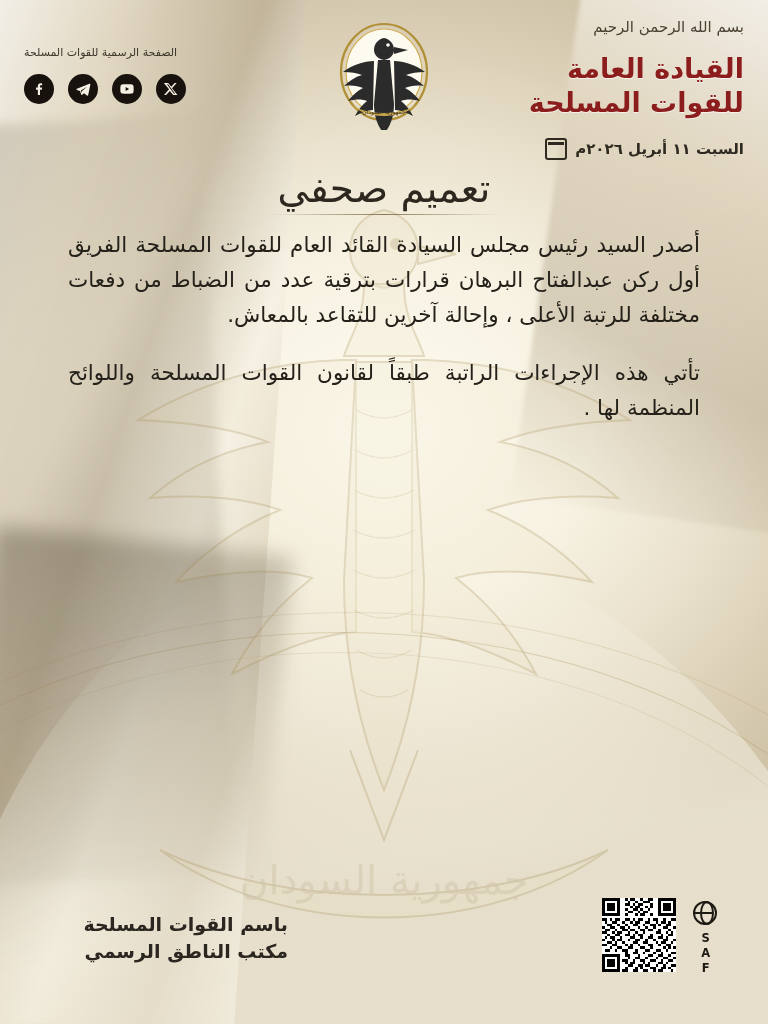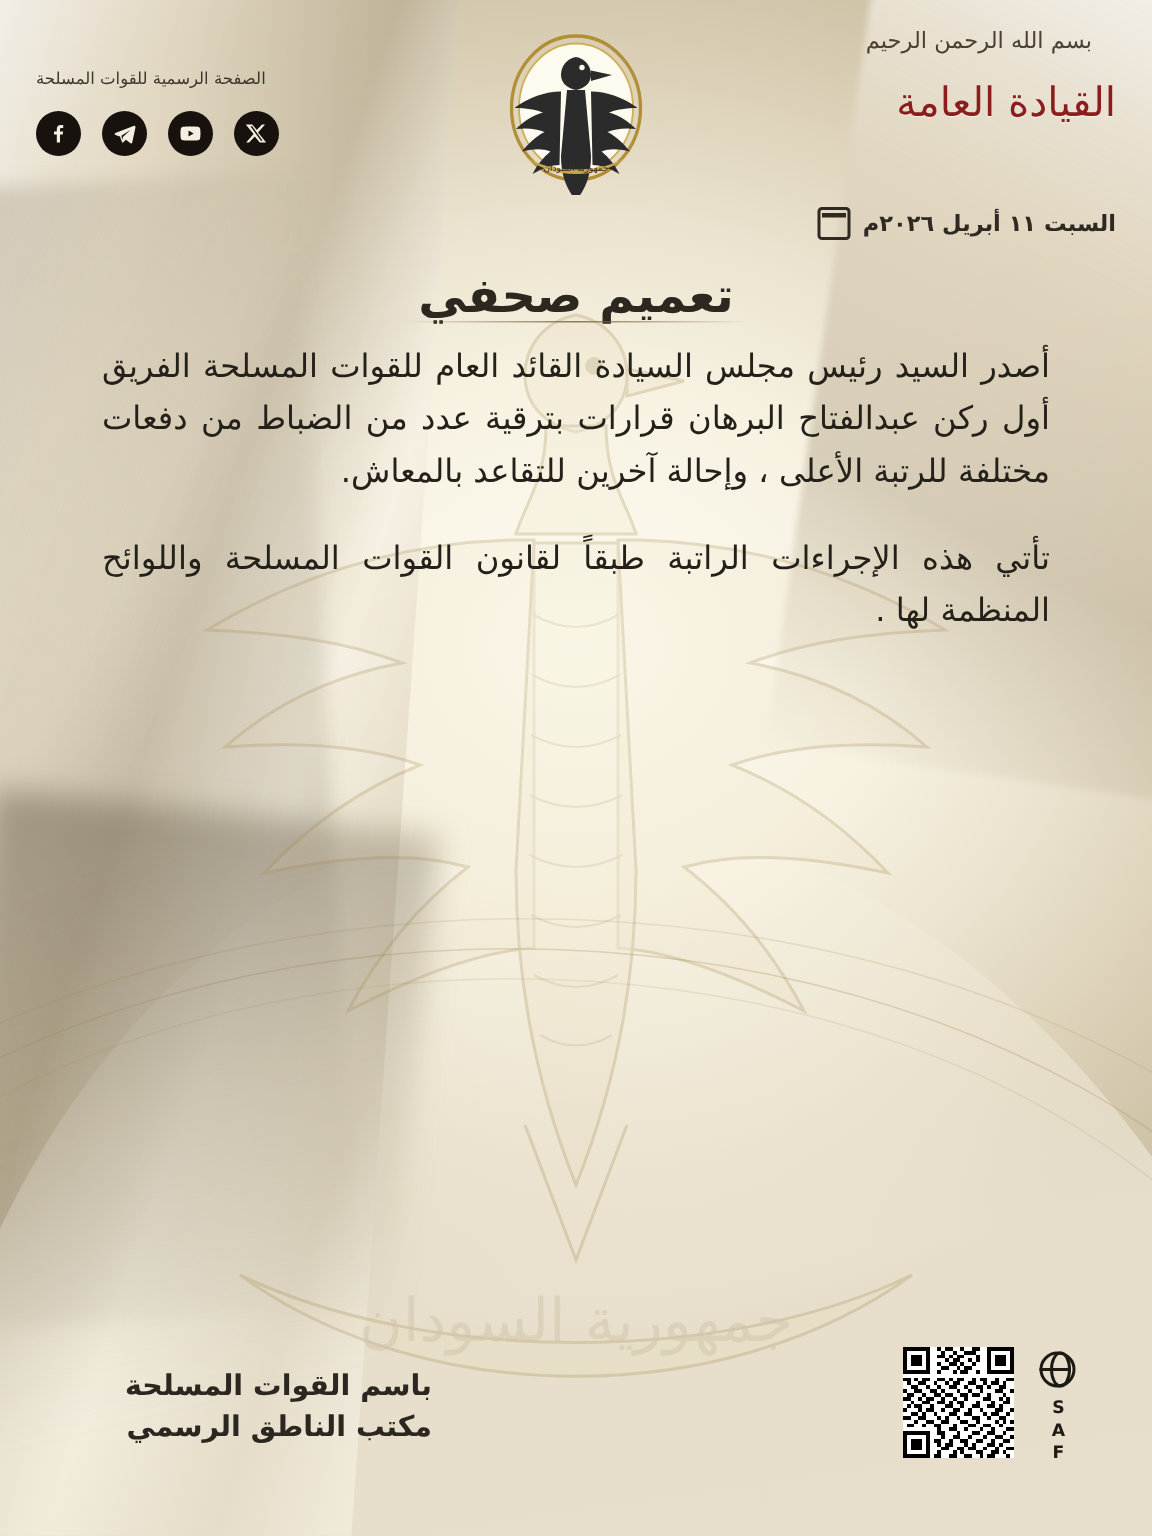--- a/index.html
+++ b/index.html
@@ -79,32 +79,32 @@
     width: 640px;
     height: 780px;
     opacity: 0.33;
     pointer-events: none;
   }
   .watermark svg { width: 100%; height: 100%; display: block; }
 
   
   .basmala {
     position: absolute;
-    top: 18px; right: 40px;
+    top: 18px; right: 24px;
     font-size: 15px;
     color: #4a4133;
     letter-spacing: 0.3px;
   }
   .gc-title {
     position: absolute;
     top: 52px; right: 24px;
     text-align: right;
     line-height: 1.25;
     font-size: 27px;
-    font-weight: normal;
+    font-weight: bold;
     color: #8c1d1d;
     text-shadow: 0 1px 0 rgba(255,255,255,0.6);
   }
   .date-row {
     position: absolute;
     top: 138px; right: 24px;
     display: flex;
     align-items: center;
     gap: 8px;
     font-size: 15px;
@@ -158,24 +158,24 @@
     position: absolute;
     top: 20px; left: 50%;
     transform: translateX(-50%);
     width: 92px; height: 110px;
   }
   .emblem svg { width: 100%; height: 100%; display: block; }
 
   
   .headline {
     position: absolute;
-    top: 178px; left: 0; right: 0;
+    top: 166px; left: 0; right: 0;
     text-align: center;
-    font-size: 32px;
-    font-weight: bold;
+    font-size: 39px;
+    font-weight: normal;
     color: #2c2820;
     letter-spacing: 0.5px;
   }
   .headline-rule {
     position: absolute;
     top: 214px;
     left: 50%;
     transform: translateX(-50%);
     width: 230px;
     height: 1px;
@@ -303,20 +303,21 @@
 
         <path d="M96 700 C220 760 420 760 544 700 C420 790 220 790 96 700 Z" fill="#e6dab5" fill-opacity="0.55"></path>
       </g>
       <text x="320" y="744" text-anchor="middle" font-family="DejaVu Sans, sans-serif" font-size="40" fill="#a8926a" opacity="0.55">جمهورية السودان</text>
     </svg>
   </div>
 
   <div class="basmala">بسم الله الرحمن الرحيم</div>
   <div class="gc-title">
     <div>القيادة العامة</div>
+    <div>للقوات المسلحة</div>
   </div>
   <div class="date-row">
     <span>السبت ١١ أبريل ٢٠٢٦م</span>
     <span class="cal-icon"></span>
   </div>
 
   <div class="fb-label">الصفحة الرسمية للقوات المسلحة</div>
   <div class="social-row">
     <span class="s-btn">
       <svg viewBox="0 0 24 24">

